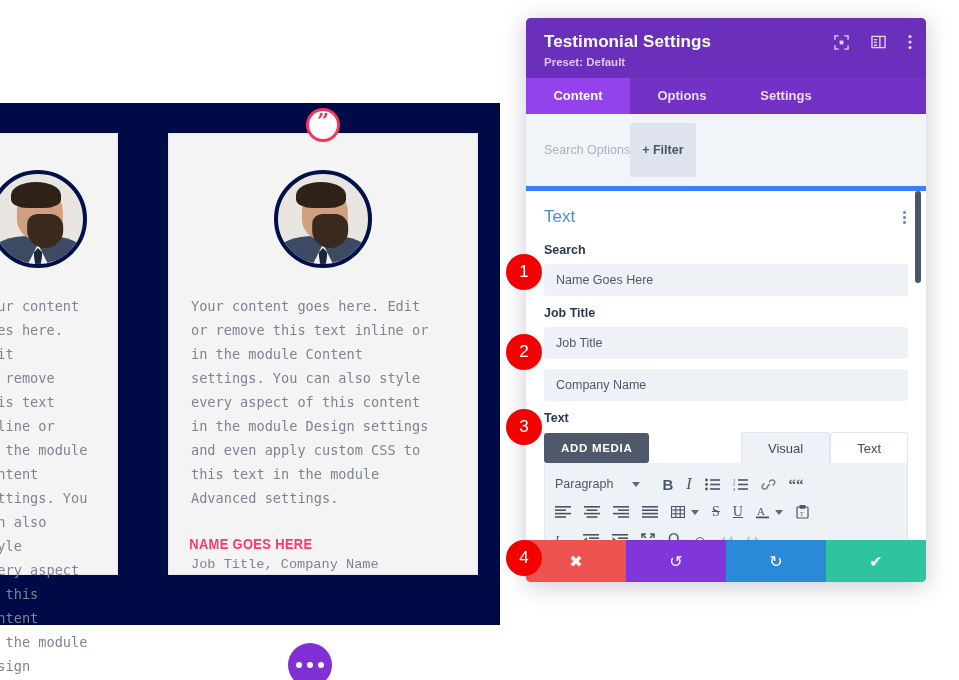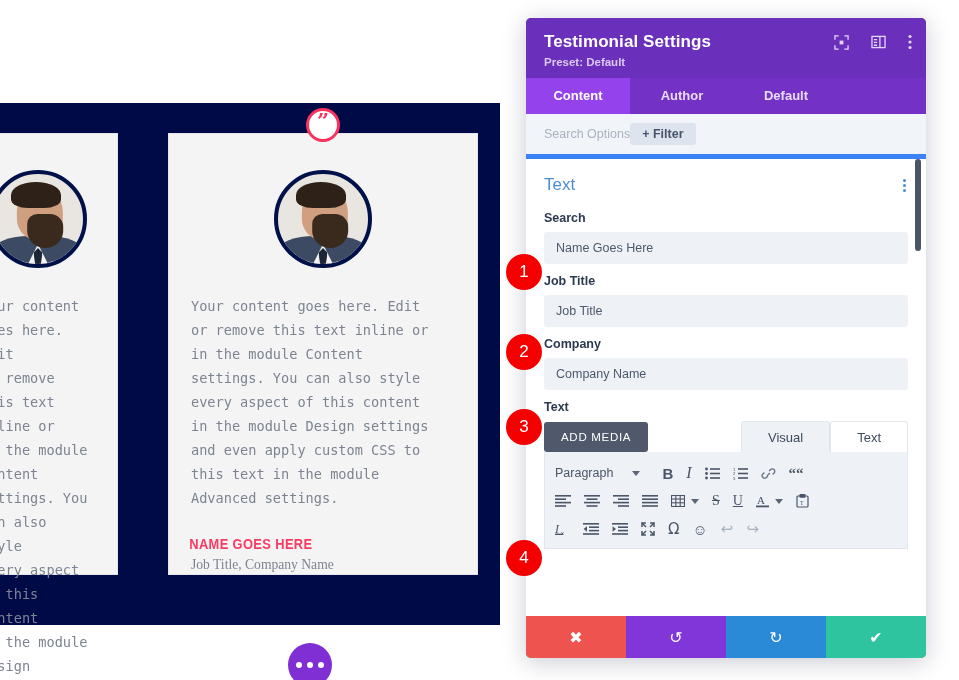--- a/index.html
+++ b/index.html
@@ -81,36 +81,36 @@
   }
   #card-left .quote-text{ padding-left:22px; }
 
   .author-name{
     font-family:"Liberation Sans Narrow","Liberation Sans", sans-serif;
     font-size:14px; font-weight:bold; letter-spacing:.4px;
     color:#fa3a62; padding:0 22px; margin-top:26px;
     transform:scaleX(.92); transform-origin:left center;
   }
   .author-meta{
-    font-family:Liberation Serif, serif;
+    font-family:Liberation Mono, monospace;
     font-size:13.6px; line-height:22px; color:#7d8491;
     padding:0 22px; margin-top:2px;
   }
 
   .dots-btn{
     position:absolute; left:288px; top:643px;
     width:44px; height:44px; border-radius:50%;
     background:#7f2fd4; display:flex; align-items:center;
     justify-content:center; gap:5px;
   }
   .dots-btn i{ width:6px; height:6px; border-radius:50%; background:#fff; display:block; }
 
   
   #panel{
-    position:absolute; left:526px; top:18px; width:400px; height:640px;
+    position:absolute; left:526px; top:18px; width:400px; height:564px;
     background:#4d7c0f; border-radius:5px; overflow:hidden;
     box-shadow:0 4px 24px rgba(15,20,60,.22);
     display:flex; flex-direction:column;
   }
 
   .panel-head{ background:#6a30bb; padding:14px 18px 10px 18px; position:relative; }
   .panel-title{ color:#fff; font-size:17px; font-weight:bold; letter-spacing:.1px; }
   .panel-preset{ color:#dcc9f5; font-size:11.5px; font-weight:bold; margin-top:4px; }
   .panel-head-icons{ position:absolute; right:14px; top:16px; display:flex; align-items:center; gap:22px; }
   .hicon{ color:#e4d6fb; display:flex; align-items:center; }
@@ -123,21 +123,21 @@
   .tab.active{ background:#9442ec; color:#ffffff; }
 
   .searchbar{
     background:#f1f4f9; border-bottom:5px solid #3b82f6;
     display:flex; align-items:center; 
     padding:9px 10px 9px 18px;
   }
   .search-ph{ color:#a9b2c0; font-size:12.5px; }
   .filter-btn{
     background:#dde4ee; color:#4b5costs; border-radius:3px;
-    padding:4px 12px; font-size:12.5px; font-weight:bold;
+    padding:20px 12px; font-size:12.5px; font-weight:bold;
   }
   .filter-btn{ color:#48546a; }
 
   .panel-body{ flex:1; background:#fff; overflow:hidden; position:relative; padding:0 18px; }
 
   .section-head{
     display:flex; align-items:center; justify-content:space-between;
     padding:16px 0 6px 0;
   }
   .section-title{ color:#4d8dd6; font-size:17px; }
@@ -148,21 +148,21 @@
   .field-label{ font-size:12.5px; font-weight:bold; color:#2c3a4f; margin-bottom:7px; }
   .field-input{
     background:#eef1f6; border:none; border-radius:3px; width:100%;
     padding:9px 12px; font-size:12.5px; color:#4d5a6d;
     font-family:"Liberation Sans", sans-serif;
   }
   .field-input::placeholder{ color:#8b97a8; }
 
   .media-row{ display:flex; align-items:flex-end; margin-top:7px; }
   .add-media{
-    background:#50596b; color:#fff; font-size:11.5px; font-weight:normal;
+    background:#50596b; color:#fff; font-size:11.5px; font-weight:bold;
     letter-spacing:.7px; padding:9px 17px; border-radius:3px;
   }
   .ed-tabs{ margin-left:auto; display:flex; align-items:flex-start; }
   .ed-tab{
     font-size:13px; color:#3f4a5c; padding:8px 26px 7px 26px;
     border:1px solid #e1e6ee; border-bottom:none;
     border-radius:3px 3px 0 0; background:#ffffff;
   }
   .ed-tab.active{ background:#eef1f6; }
 
@@ -284,22 +284,22 @@
           <circle cx="2" cy="2.5" r="1.6"></circle>
             <circle cx="2" cy="8" r="1.6"></circle>
             <circle cx="2" cy="13.5" r="1.6"></circle>
         </svg>
       </span>
     </div>
   </div>
 
   <div class="tabs">
     <div class="tab active">Content</div>
-    <div class="tab">Author</div>
-    <div class="tab">Default</div>
+    <div class="tab">Options</div>
+    <div class="tab">Settings</div>
   </div>
 
   <div class="searchbar">
     <div class="search-ph">Search Options</div>
     <div class="filter-btn">+ Filter</div>
   </div>
 
   <div class="panel-body">
 
     <div class="section-head">
@@ -315,21 +315,20 @@
       <div class="field-label">Search</div>
       <input class="field-input" value="Name Goes Here" style="">
     </div>
 
     <div class="field">
       <div class="field-label">Job Title</div>
       <input class="field-input" value="Job Title" style="">
     </div>
 
     <div class="field">
-      <div class="field-label">Company</div>
       <input class="field-input" value="Company Name" style="">
     </div>
 
     <div class="field">
       <div class="field-label">Text</div>
       <div class="media-row">
         <div class="add-media">ADD MEDIA</div>
         <div class="ed-tabs">
           <div class="ed-tab active">Visual</div>
           <div class="ed-tab">Text</div>

